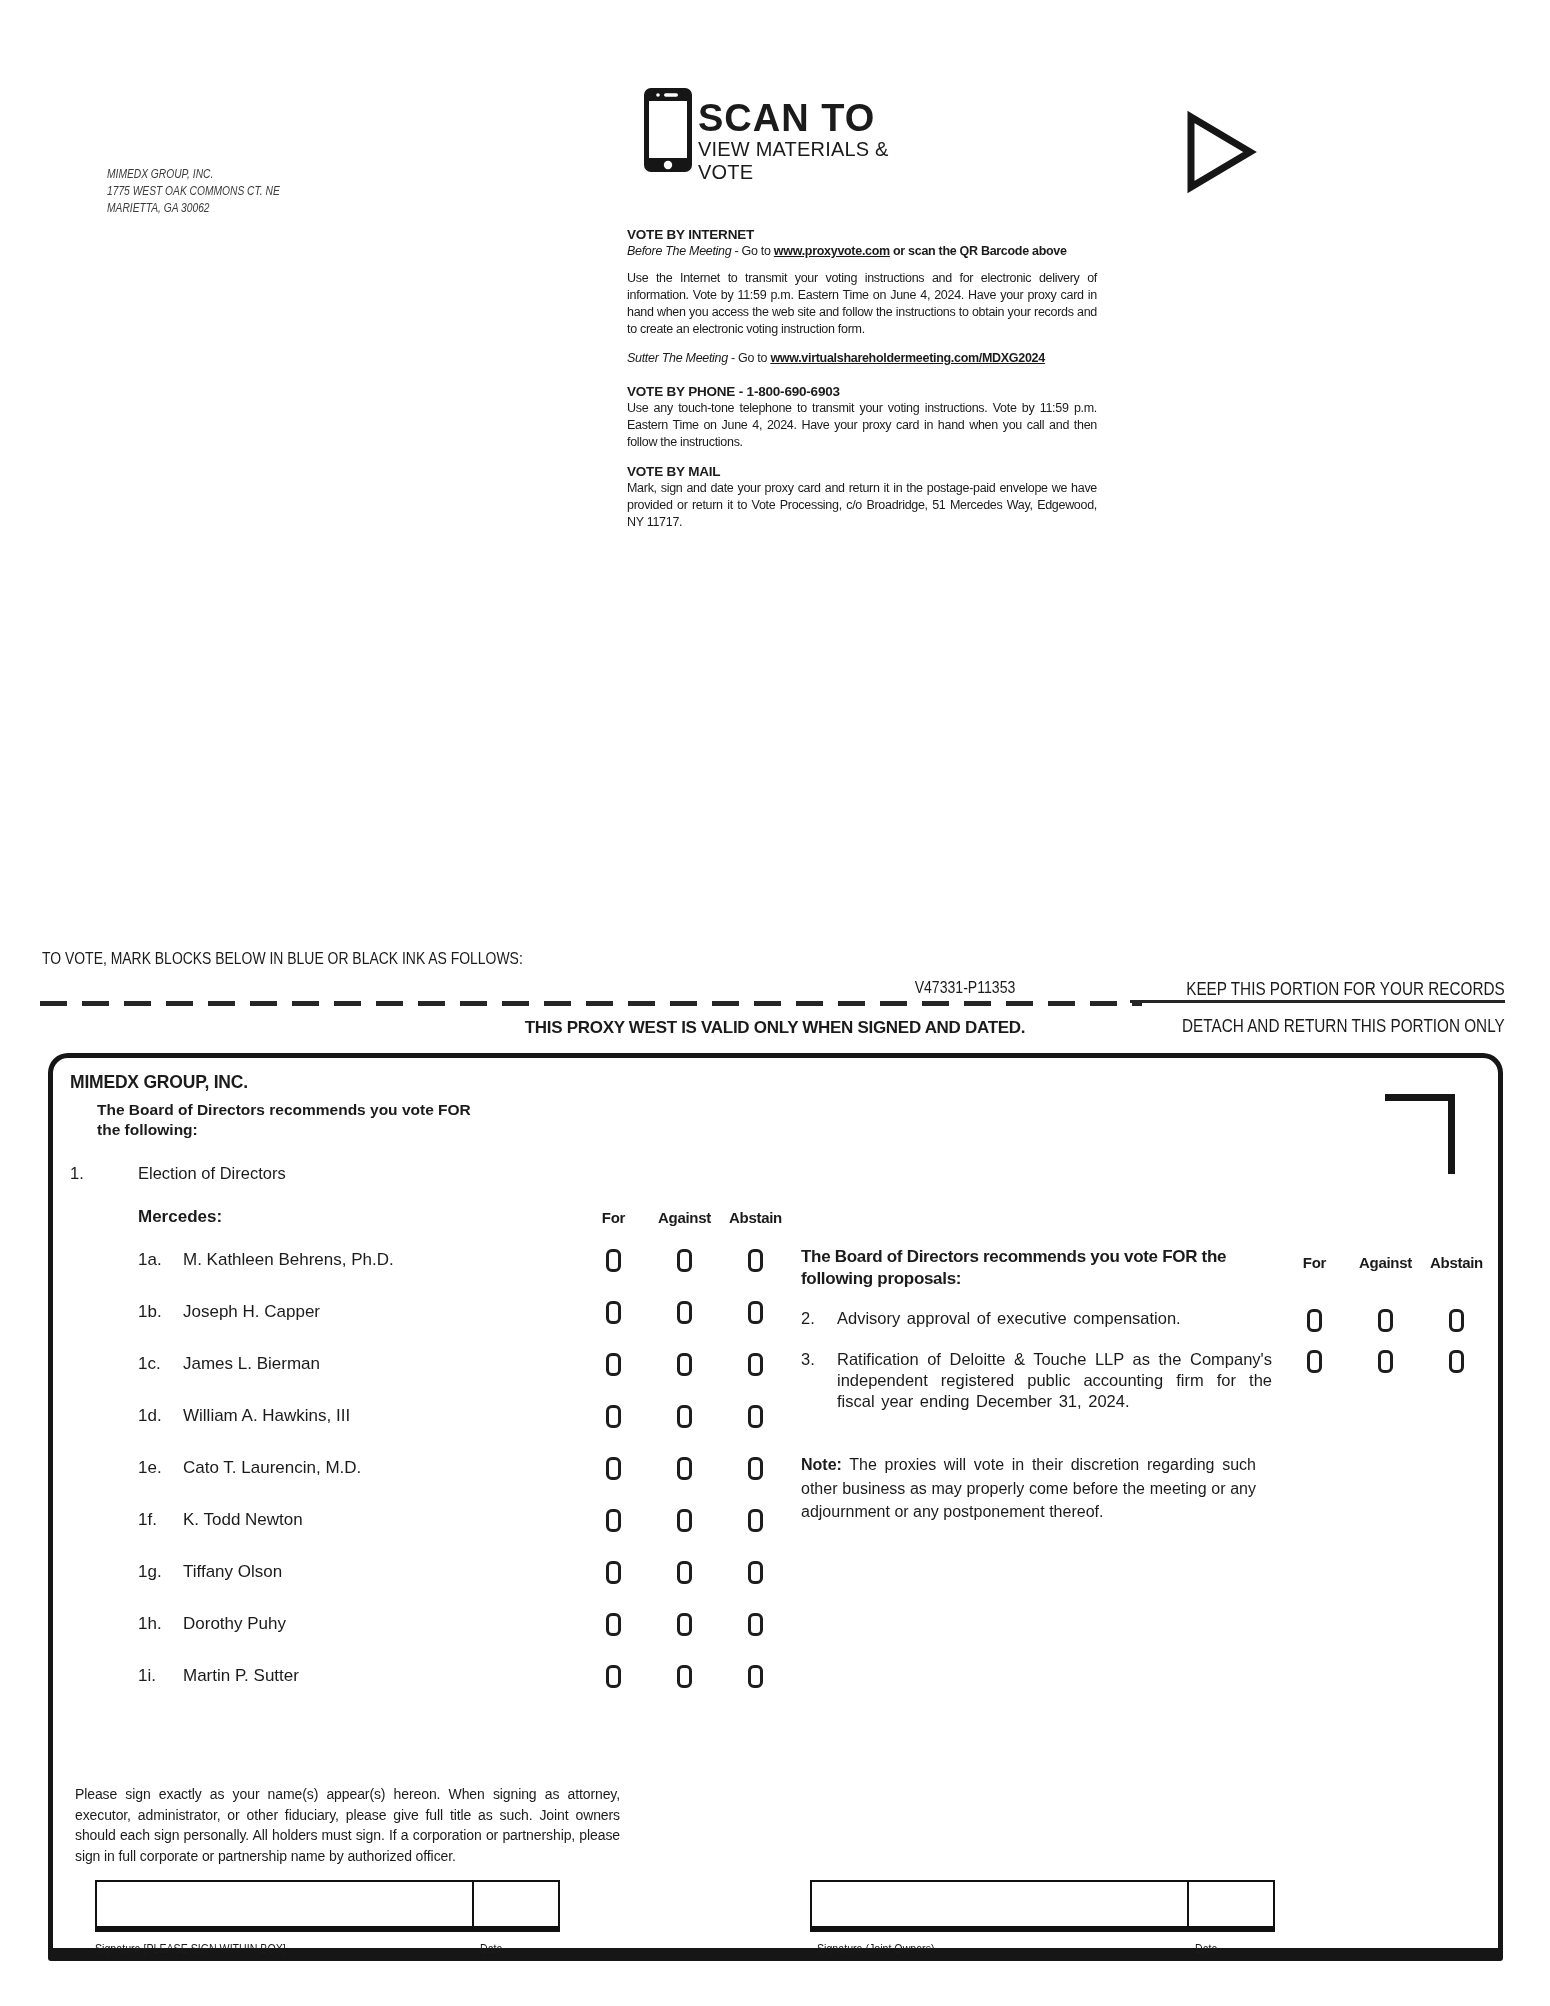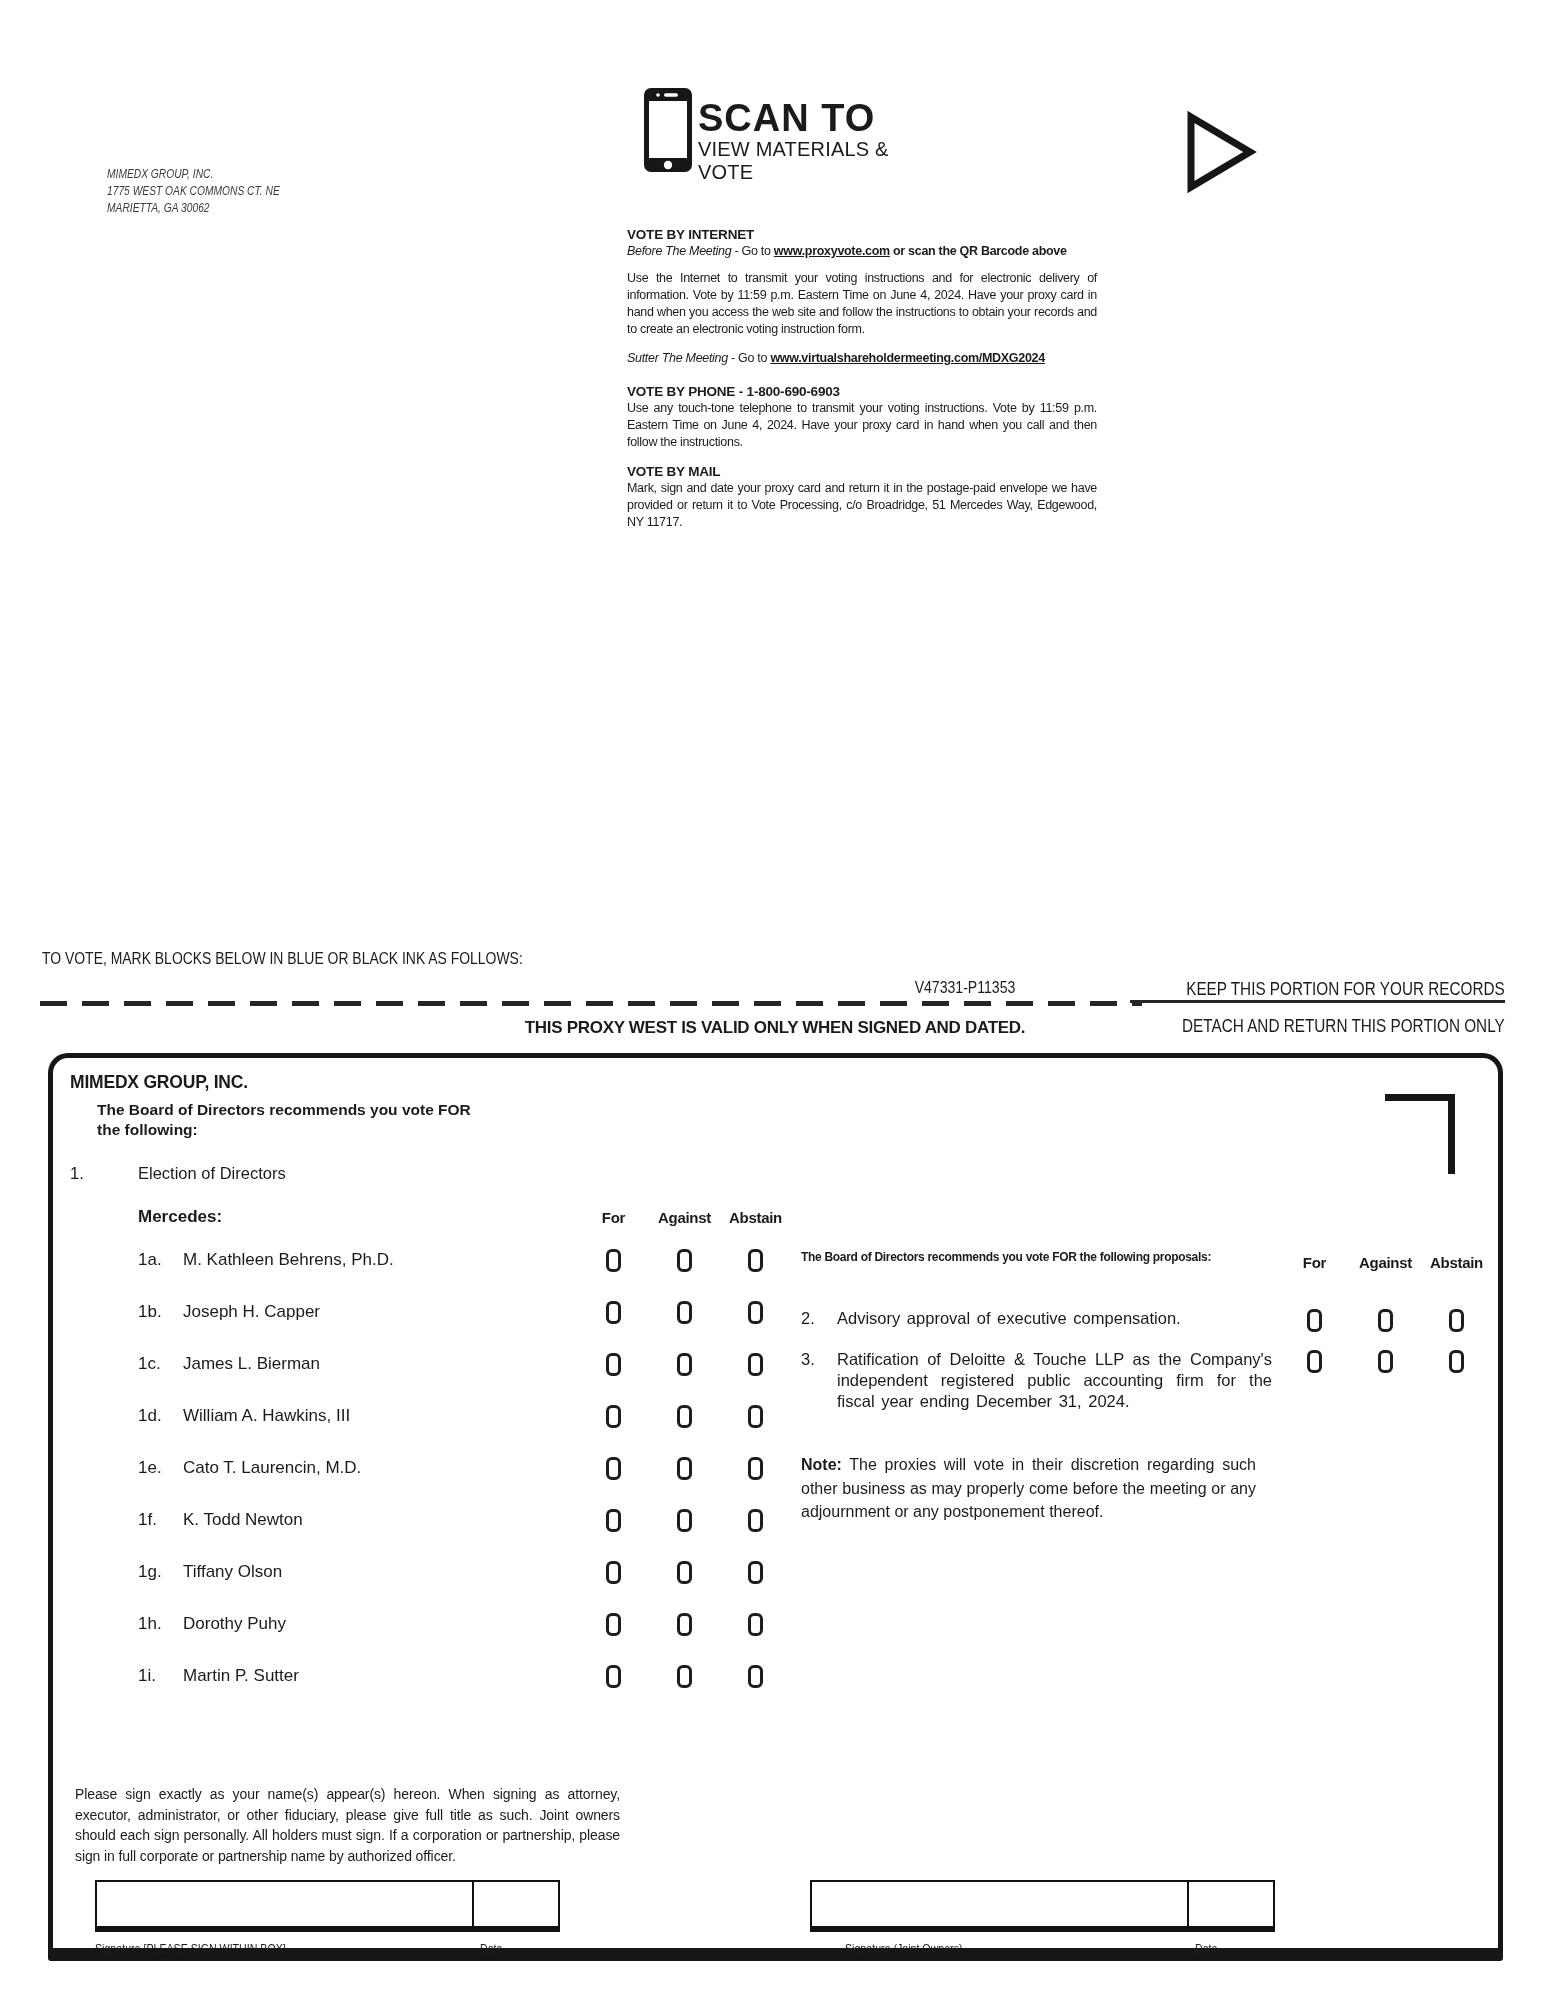--- a/index.html
+++ b/index.html
@@ -60,41 +60,41 @@
   .n-head { display:flex; align-items:center; height:22px; }
   .n-head .nm { flex:1; font-weight:bold; font-size:17px; }
   .vcell  { width:71px; display:flex; justify-content:center; }
   .vcol-h { width:71px; text-align:center; font-weight:bold; font-size:15px; letter-spacing:-.3px; }
   .n-rows { margin-top:6px; }
   .n-row  { display:flex; align-items:center; height:52px; font-size:17px; }
   .n-row .nid  { width:45px; }
   .n-row .nname{ flex:1; }
   .checkbox { width:15px; height:23px; border:3px solid #1d1d1d; border-radius:6px; background:#fff; cursor:pointer; }
 
-  .c-rec2 { left:748px; top:188px; width:440px; font-weight:bold; font-size:12px; line-height:22px; letter-spacing:-.3px; }
+  .c-rec2 { left:748px; top:188px; width:440px; font-weight:bold; font-size:17px; line-height:22px; letter-spacing:-.3px; }
   .c-cols2{ left:1226px; top:196px; width:213px; display:flex; }
   .c-props{ left:748px; top:250px; width:691px; }
   .p-row  { display:flex; align-items:flex-start; font-size:16.5px; line-height:21px; }
   .p-row + .p-row { margin-top:17px; }
   .p-row .pnum  { width:36px; }
   .p-row .ptext { width:442px; text-align:justify; word-spacing:2px; padding-right:7px; }
   .p-cells { display:flex; width:213px; }
   .p-cells .vcell { padding-top:1px; }
 
   .c-note { left:748px; top:395px; width:455px; font-size:16px; line-height:23.5px; text-align:justify; }
 
   .c-signp { left:22px; top:726px; width:545px; font-size:14px; line-height:20.5px; text-align:justify; letter-spacing:-.1px; }
 
   .sigbox { top:822px; width:465px; height:52px; border:2px solid #111;
             border-bottom:6px solid #111; display:flex; background:#fff; }
   .sigbox.b1 { left:42px; } .sigbox.b2 { left:757px; }
   .sig-area  { flex:1; cursor:text; }
   .date-area { width:86px; border-left:2px solid #111; cursor:text; }
   .siglabel  { top:884px; font-size:12.5px; }
-  .sl1 { left:42px; } .sl2 { left:427px; } .sl3 { left:792px;text-align:right; } .sl4 { left:1142px; }
+  .sl1 { left:42px; } .sl2 { left:427px; } .sl3 { left:764px;text-align:right; } .sl4 { left:1142px; }
 </style>
 </head>
 <body>
 
 <div class="page">
 
   <div class="addr">
     <div>MIMEDX GROUP, INC.</div>
     <div>1775 WEST OAK COMMONS CT. NE</div>
     <div>MARIETTA, GA 30062</div>

